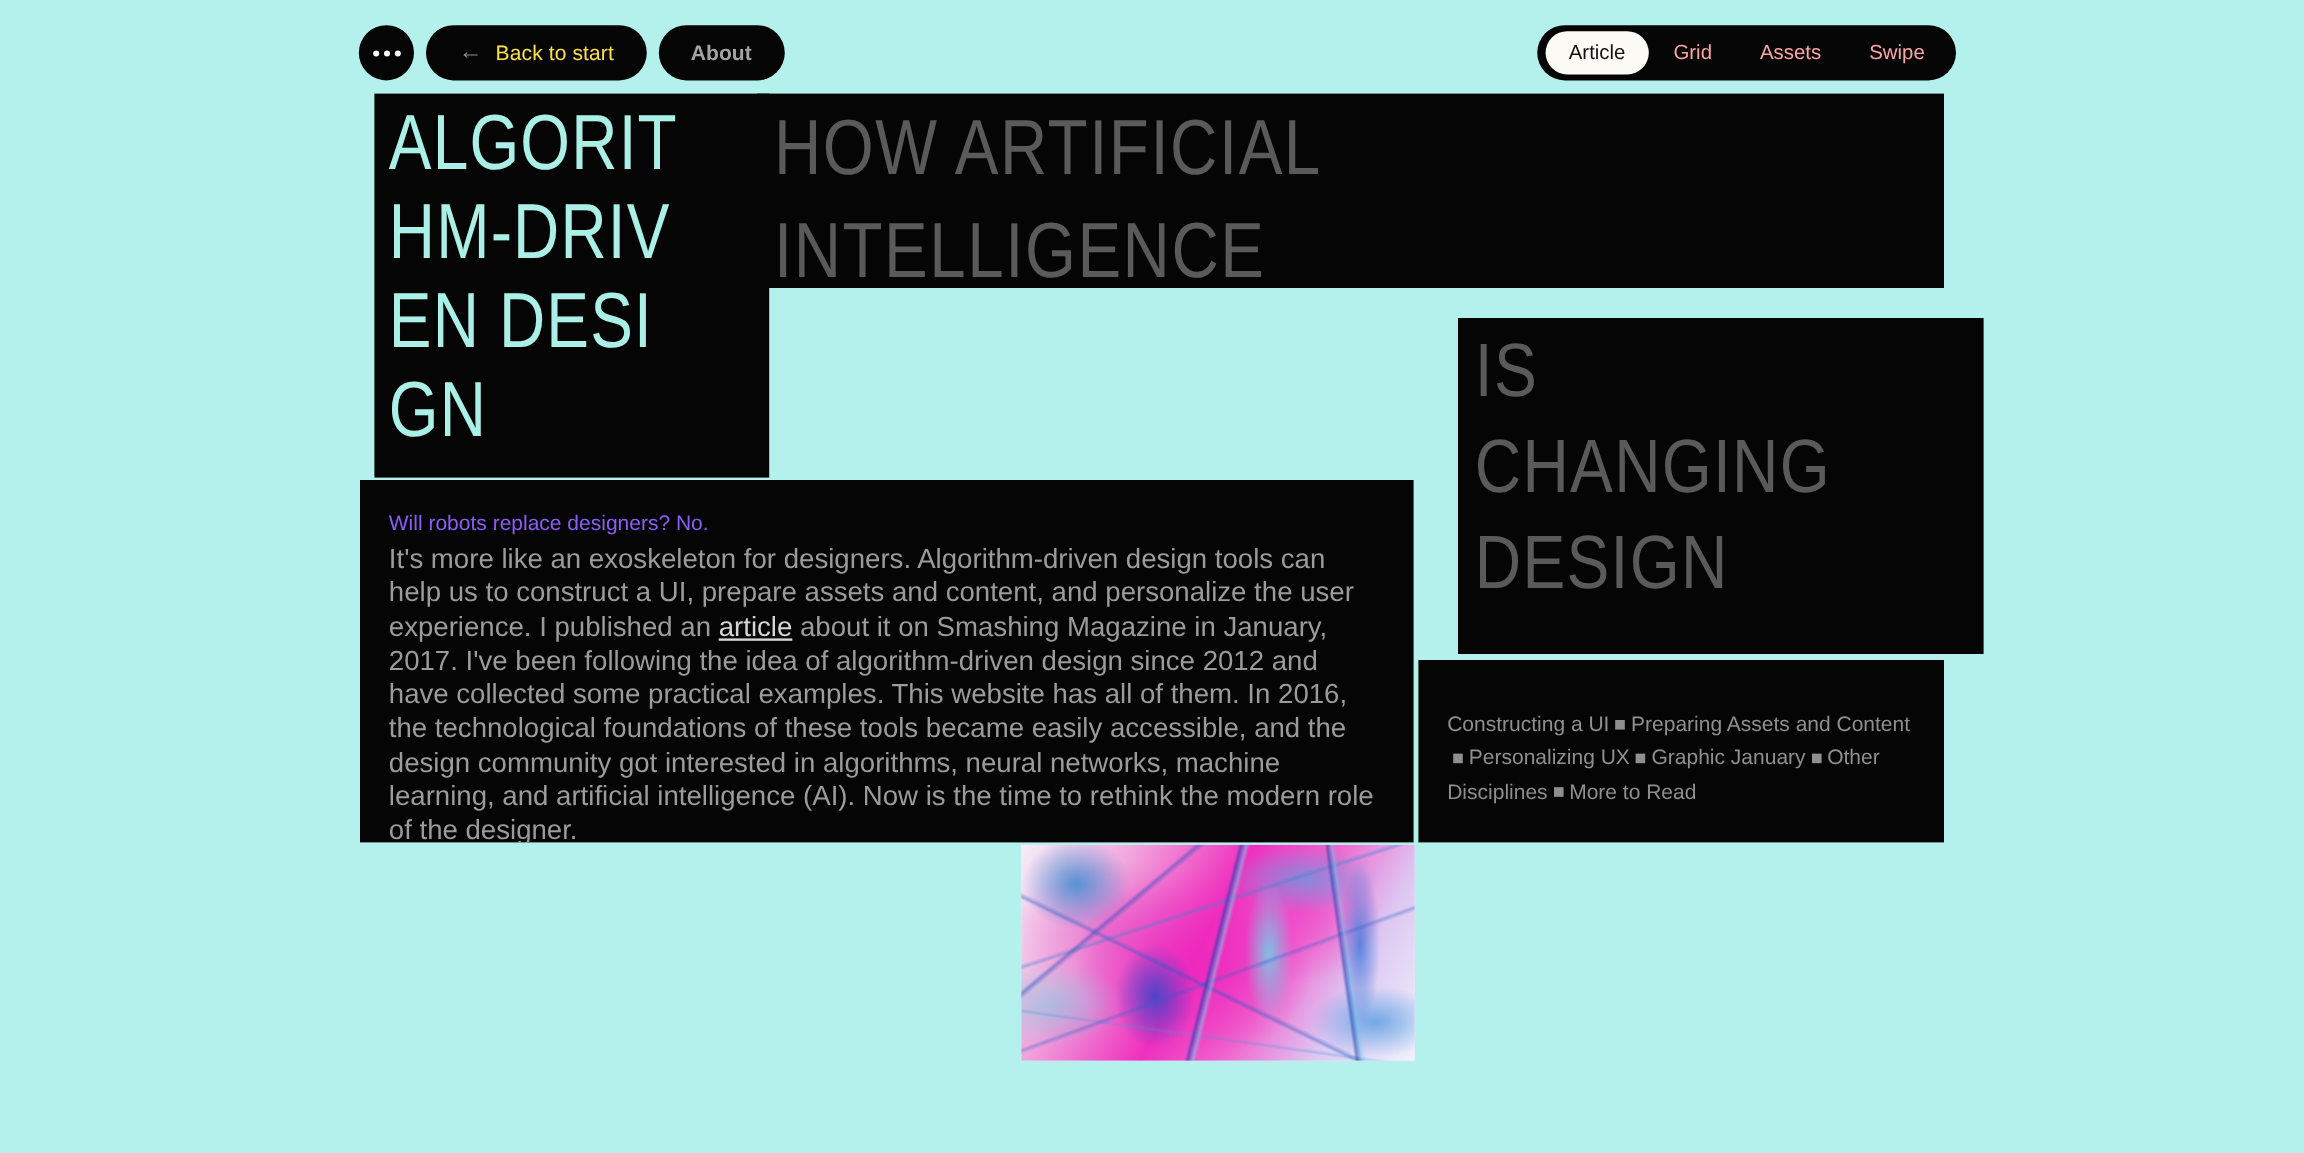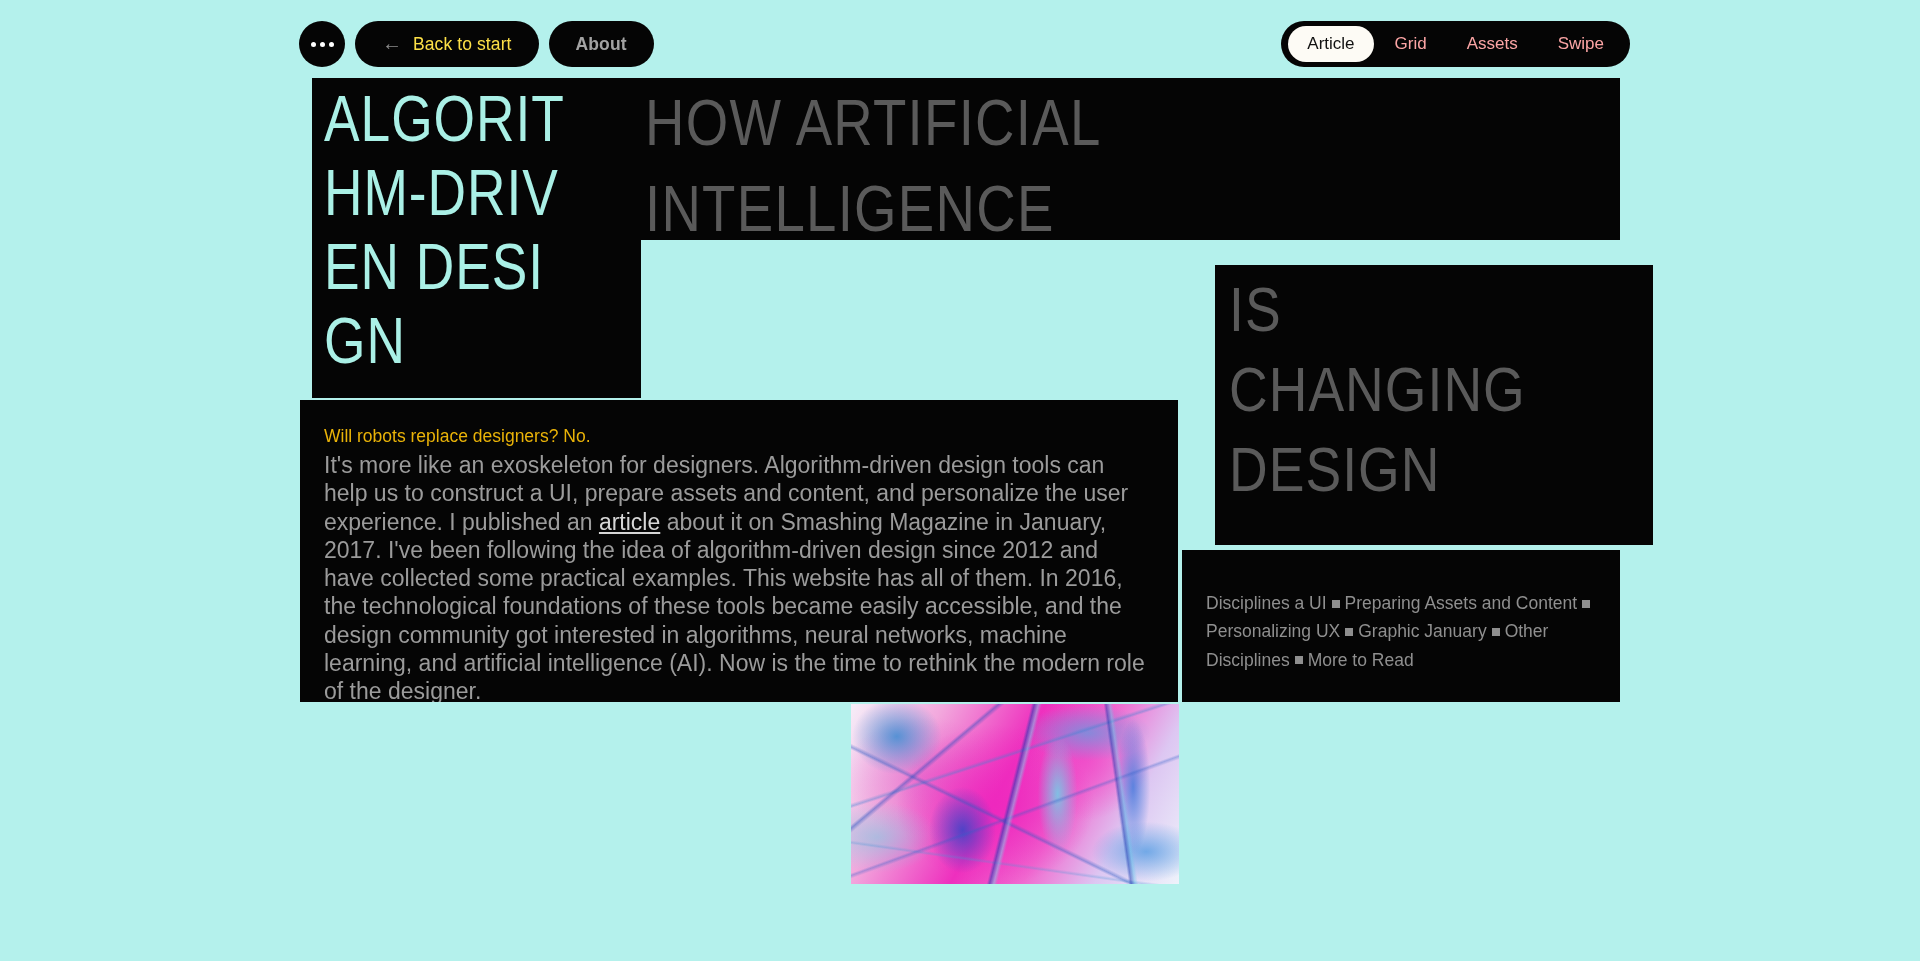--- a/index.html
+++ b/index.html
@@ -193,21 +193,21 @@
   .blk-body {
     left: 300px;
     top: 400px;
     width: 878px;
     height: 302px;
     padding: 22px 28px 20px 24px;
   }
   .blk-body .lede {
     font-size: 17.5px;
     line-height: 28px;
-    color: #eab308;
+    color: #8b5cf6;
     margin-bottom: 1px;
   }
   .blk-body .para {
     font-size: 23px;
     line-height: 28.3px;
     color: #9b9b9b;
   }
   .blk-body .para a {
     color: #d6d6d6;
     text-decoration: underline;
@@ -319,21 +319,21 @@
   </div>
 
   <div class="blk blk-body">
     <div class="lede">Will robots replace designers? No.</div>
     <div class="para"><span>It's more like an exoskeleton for designers. Algorithm-driven design tools can help us to construct a UI, prepare assets and content, and personalize the user experience. I published an </span><a href="#">article</a><span> about it on Smashing Magazine in January, 2017. I've been following the idea of algorithm-driven design since 2012 and have collected some practical examples. This website has all of them. In 2016, the technological foundations of these tools became easily accessible, and the design community got interested in algorithms, neural networks, machine learning, and artificial intelligence (AI). Now is the time to rethink the modern role of the designer.</span></div>
   </div>
 
   <div class="divider"></div>
 
   <div class="blk blk-locbody">
-    <div class="toc" id="toc-list"><span>Disciplines a UI</span><span class="sq"></span><span>Preparing Assets and Content</span><span class="sq"></span><span>Personalizing UX</span><span class="sq"></span><span>Graphic January</span><span class="sq"></span><span>Other Disciplines</span><span class="sq"></span><span>More to Read</span></div>
+    <div class="toc" id="toc-list"><span>Constructing a UI</span><span class="sq"></span><span>Preparing Assets and Content</span><span class="sq"></span><span>Personalizing UX</span><span class="sq"></span><span>Graphic January</span><span class="sq"></span><span>Other Disciplines</span><span class="sq"></span><span>More to Read</span></div>
   </div>
 
   <div class="blk blk-img">
     <div class="art"></div>
     <div class="veins"></div>
   </div>
 
 </div>
 
 <div class="topbar">

